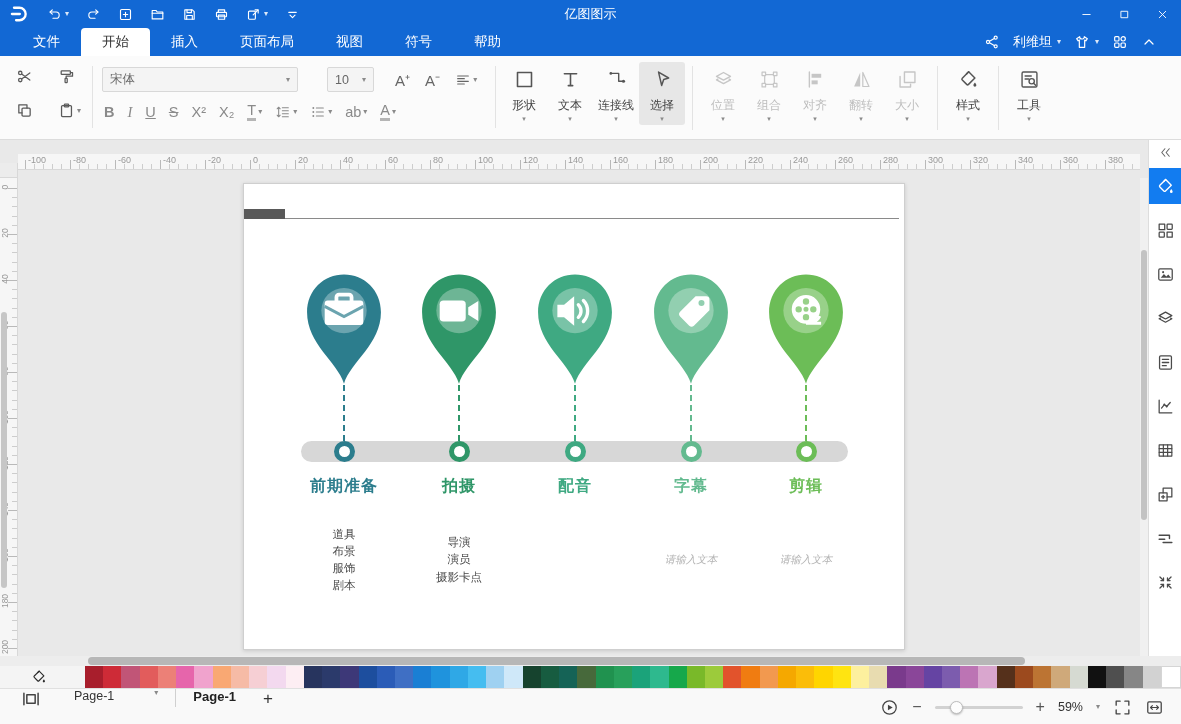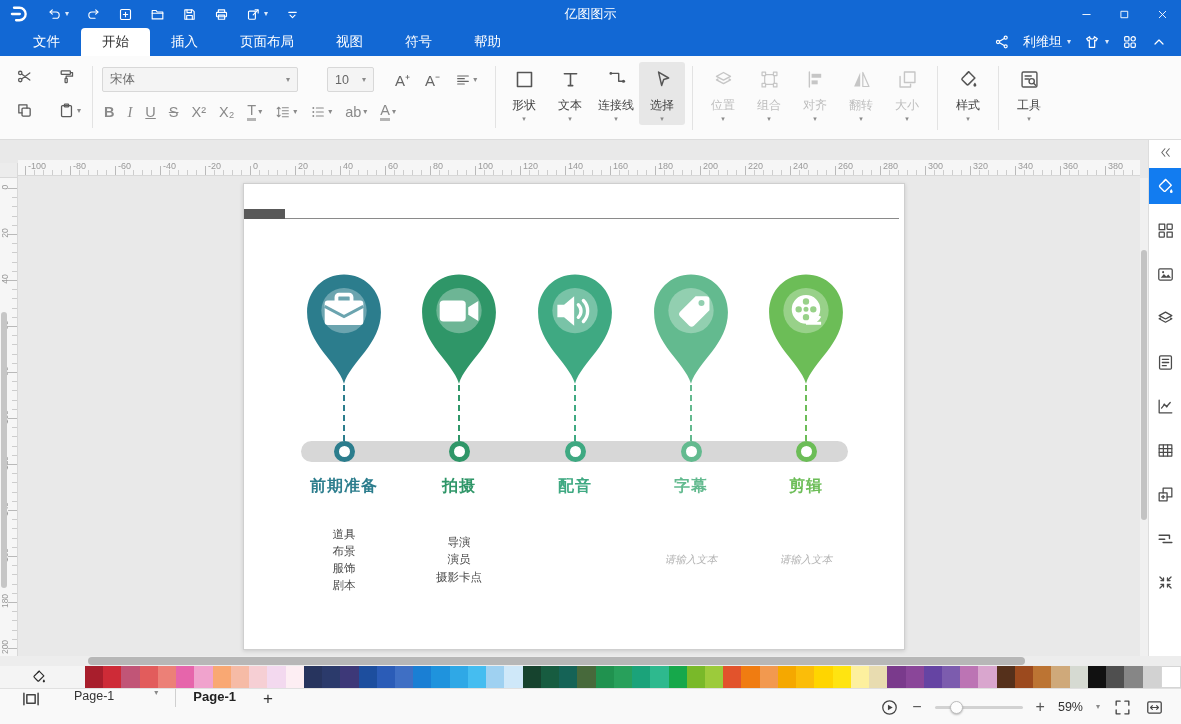--- a/index.html
+++ b/index.html
@@ -19,21 +19,21 @@
   .qa .caret{color:rgba(255,255,255,.85)}
   .win-title{position:absolute;left:50%;transform:translateX(-50%);color:#fff;font-size:13px}
   .winbtns{position:absolute;right:0;top:0;height:28px;display:flex}
   .winbtn{width:38px;height:28px;display:flex;align-items:center;justify-content:center;color:#fff}
   .winbtn .icon{width:11px;height:11px}
 
   
   .menubar{position:absolute;left:0;top:28px;right:0;height:28px;background:#1268d4;display:flex;align-items:stretch;padding-left:12px}
   .menu-tab{display:flex;align-items:center;padding:0 21px;font-size:13.5px;color:#fff;cursor:default}
   .menu-tab.active{background:#fff;color:#333;border-radius:4px 4px 0 0}
-  .account{margin-left:auto;display:flex;align-items:center;gap:13px;padding-right:14px;color:#fff}
+  .account{margin-left:auto;display:flex;align-items:center;gap:13px;padding-right:24px;color:#fff}
   .account .icon{width:16px;height:16px;color:#fff}
   .account .uname{font-size:13px}
   .account .caret{color:rgba(255,255,255,.85)}
 
   
   .ribbon{position:absolute;left:0;top:56px;right:0;height:84px;background:#fbfbfb;border-bottom:1px solid #dcdcdc}
   .clipgrid{position:absolute;left:16px;top:12px;display:grid;grid-template-columns:28px 28px;grid-gap:17px 14px}
   .clipbtn{display:flex;align-items:center;color:#5a5a5a;gap:2px}
   .clipbtn .icon{width:17px;height:17px}
   .vsep{position:absolute;top:10px;width:1px;height:62px;background:#e3e3e3}
@@ -67,21 +67,21 @@
   .strip-exp{width:34px;display:flex;align-items:center;justify-content:center;color:#666}
   .strip-exp .icon{width:14px;height:14px}
   .doctab{width:150px;background:#d2d2d2;display:flex;align-items:center;padding:0 9px;gap:7px}
   .doctab .ficon{position:relative;width:13px;height:13px;background:#1268d4;border-radius:3px;color:#fff;padding:2px;flex:none}
   .doctab .ficon .dot{position:absolute;left:-2px;bottom:-2px;width:6px;height:6px;border-radius:50%;background:#e33;border:1px solid #d2d2d2}
   .doctab .ttl{font-size:12px;color:#1268d4;white-space:nowrap;overflow:hidden;flex:1}
   .doctab .x{color:#888;font-size:13px;line-height:1}
 
   
   .ruler-corner{position:absolute;left:0;top:163px;width:18px;height:15px;background:#ececec;border-right:1px solid #d8d8d8;border-bottom:1px solid #d8d8d8}
-  .ruler-h{position:absolute;left:18px;top:160px;width:1122px;height:16px;background:#f6f6f6;border-bottom:1px solid #d8d8d8;overflow:hidden}
+  .ruler-h{position:absolute;left:18px;top:154px;width:1122px;height:16px;background:#f6f6f6;border-bottom:1px solid #d8d8d8;overflow:hidden}
   .ruler-h .minor{position:absolute;left:7px;right:0;bottom:0;height:5px;
       background:repeating-linear-gradient(90deg,#cdcdcd 0 1px,transparent 1px 9px)}
   .rh-tick{position:absolute;bottom:0;width:1px;height:9px;background:#b9b9b9}
   .rh-num{position:absolute;top:1px;font-size:9px;color:#999}
   .ruler-v{position:absolute;left:0;top:178px;width:18px;height:478px;background:#f6f6f6;border-right:1px solid #d8d8d8;overflow:hidden}
   .ruler-v .minor{position:absolute;top:10px;bottom:0;right:0;width:5px;
       background:repeating-linear-gradient(180deg,#cdcdcd 0 1px,transparent 1px 9.2px)}
   .rv-tick{position:absolute;right:0;height:1px;width:9px;background:#b9b9b9}
   .rv-num{position:absolute;left:-8px;width:26px;text-align:center;transform:rotate(-90deg);font-size:8.5px;color:#999}
 

